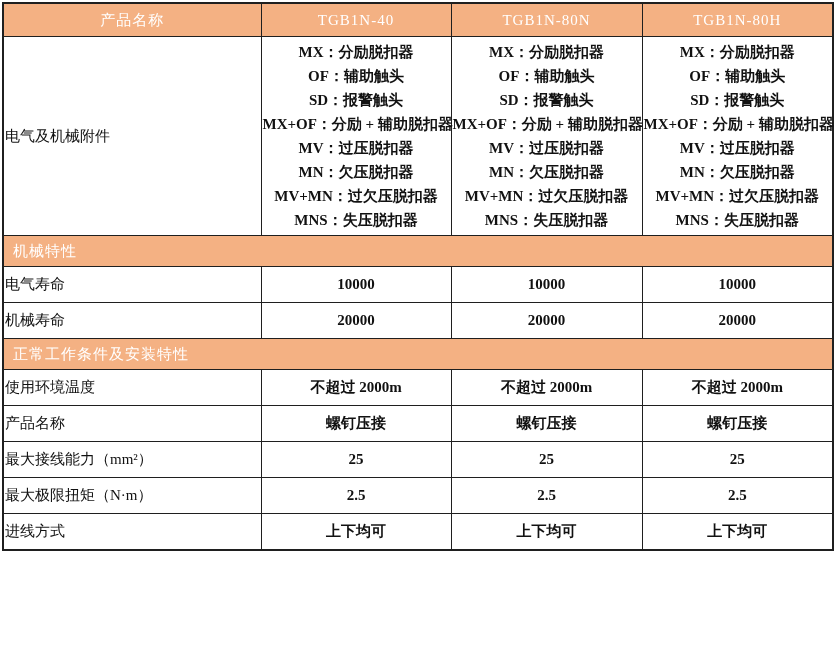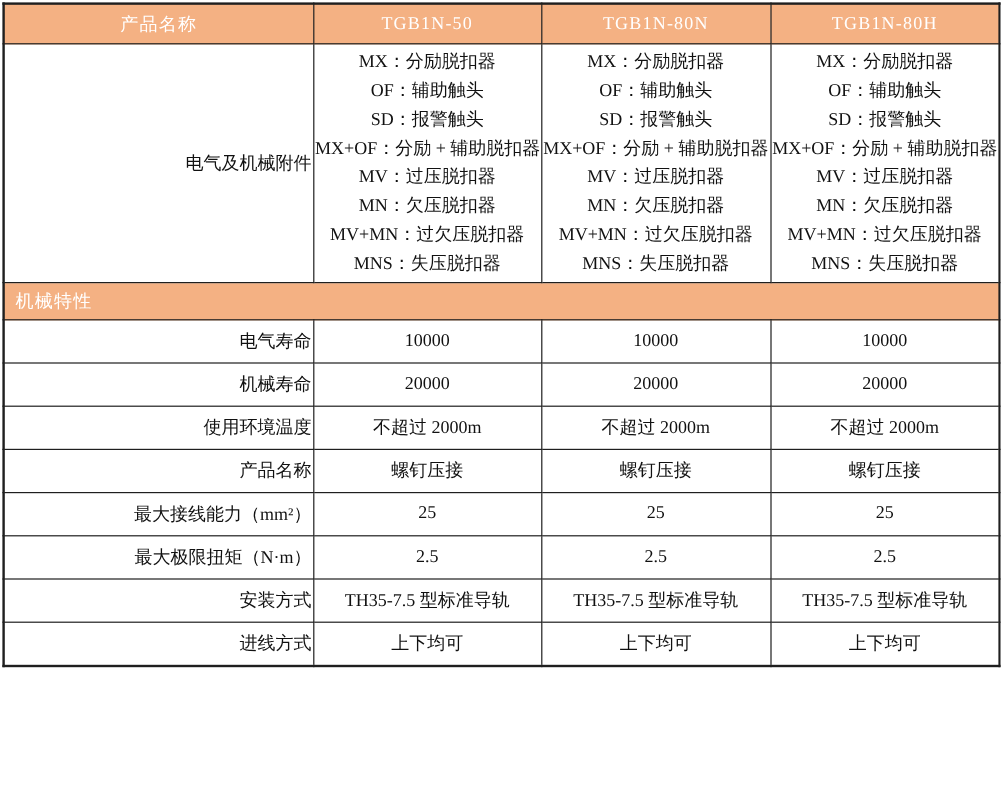--- a/index.html
+++ b/index.html
@@ -32,24 +32,24 @@
   table.spec{border:2px solid var(--border);}
   tr.head th{
     height:30px;
     background:var(--header-bg);
     color:var(--header-text);
     font-weight:normal;
     text-align:center;
     letter-spacing:1px;
   }
   td.label{
-    text-align:right;
+    text-align:left;
     padding-left:10px;
   }
-  td.center{text-align:center;}
+  td.center{text-align:center;font-weight:bold;}
   tr.acc-row td{height:196px;vertical-align:middle;}
   .acc-line{
     line-height:24px;
     text-align:center;
     white-space:nowrap;
   }
   tr.section td{
     height:28px;
     background:var(--header-bg);
     color:var(--header-text);
@@ -67,21 +67,21 @@
     <colgroup>
       <col style="width:258px">
       <col style="width:190px">
       <col style="width:191px">
       <col style="width:191px">
     </colgroup>
 
     <tbody>
         <tr class="head">
       <th>产品名称</th>
-      <th>TGB1N-50</th>
+      <th>TGB1N-40</th>
       <th>TGB1N-80N</th>
       <th>TGB1N-80H</th>
     </tr>
 
     <tr class="acc-row">
       <td class="label">电气及机械附件</td>
       <td class="center">
         <div class="acc-line">MX：分励脱扣器</div>
         <div class="acc-line">OF：辅助触头</div>
         <div class="acc-line">SD：报警触头</div>
@@ -122,20 +122,23 @@
       <td class="center">10000</td>
       <td class="center">10000</td>
     </tr>
     <tr class="data">
       <td class="label">机械寿命</td>
       <td class="center">20000</td>
       <td class="center">20000</td>
       <td class="center">20000</td>
     </tr>
 
+    <tr class="section">
+      <td colspan="4">正常工作条件及安装特性</td>
+    </tr>
     <tr class="data">
       <td class="label">使用环境温度</td>
       <td class="center">不超过 2000m</td>
       <td class="center">不超过 2000m</td>
       <td class="center">不超过 2000m</td>
     </tr>
     <tr class="data">
       <td class="label">产品名称</td>
       <td class="center">螺钉压接</td>
       <td class="center">螺钉压接</td>
@@ -147,26 +150,20 @@
       <td class="center">25</td>
       <td class="center">25</td>
     </tr>
     <tr class="data">
       <td class="label">最大极限扭矩（N·m）</td>
       <td class="center">2.5</td>
       <td class="center">2.5</td>
       <td class="center">2.5</td>
     </tr>
     <tr class="data">
-      <td class="label">安装方式</td>
-      <td class="center">TH35-7.5 型标准导轨</td>
-      <td class="center">TH35-7.5 型标准导轨</td>
-      <td class="center">TH35-7.5 型标准导轨</td>
-    </tr>
-    <tr class="data">
       <td class="label">进线方式</td>
       <td class="center">上下均可</td>
       <td class="center">上下均可</td>
       <td class="center">上下均可</td>
     </tr>
   </tbody>
     </table>
 </div>
 
 </body></html>

